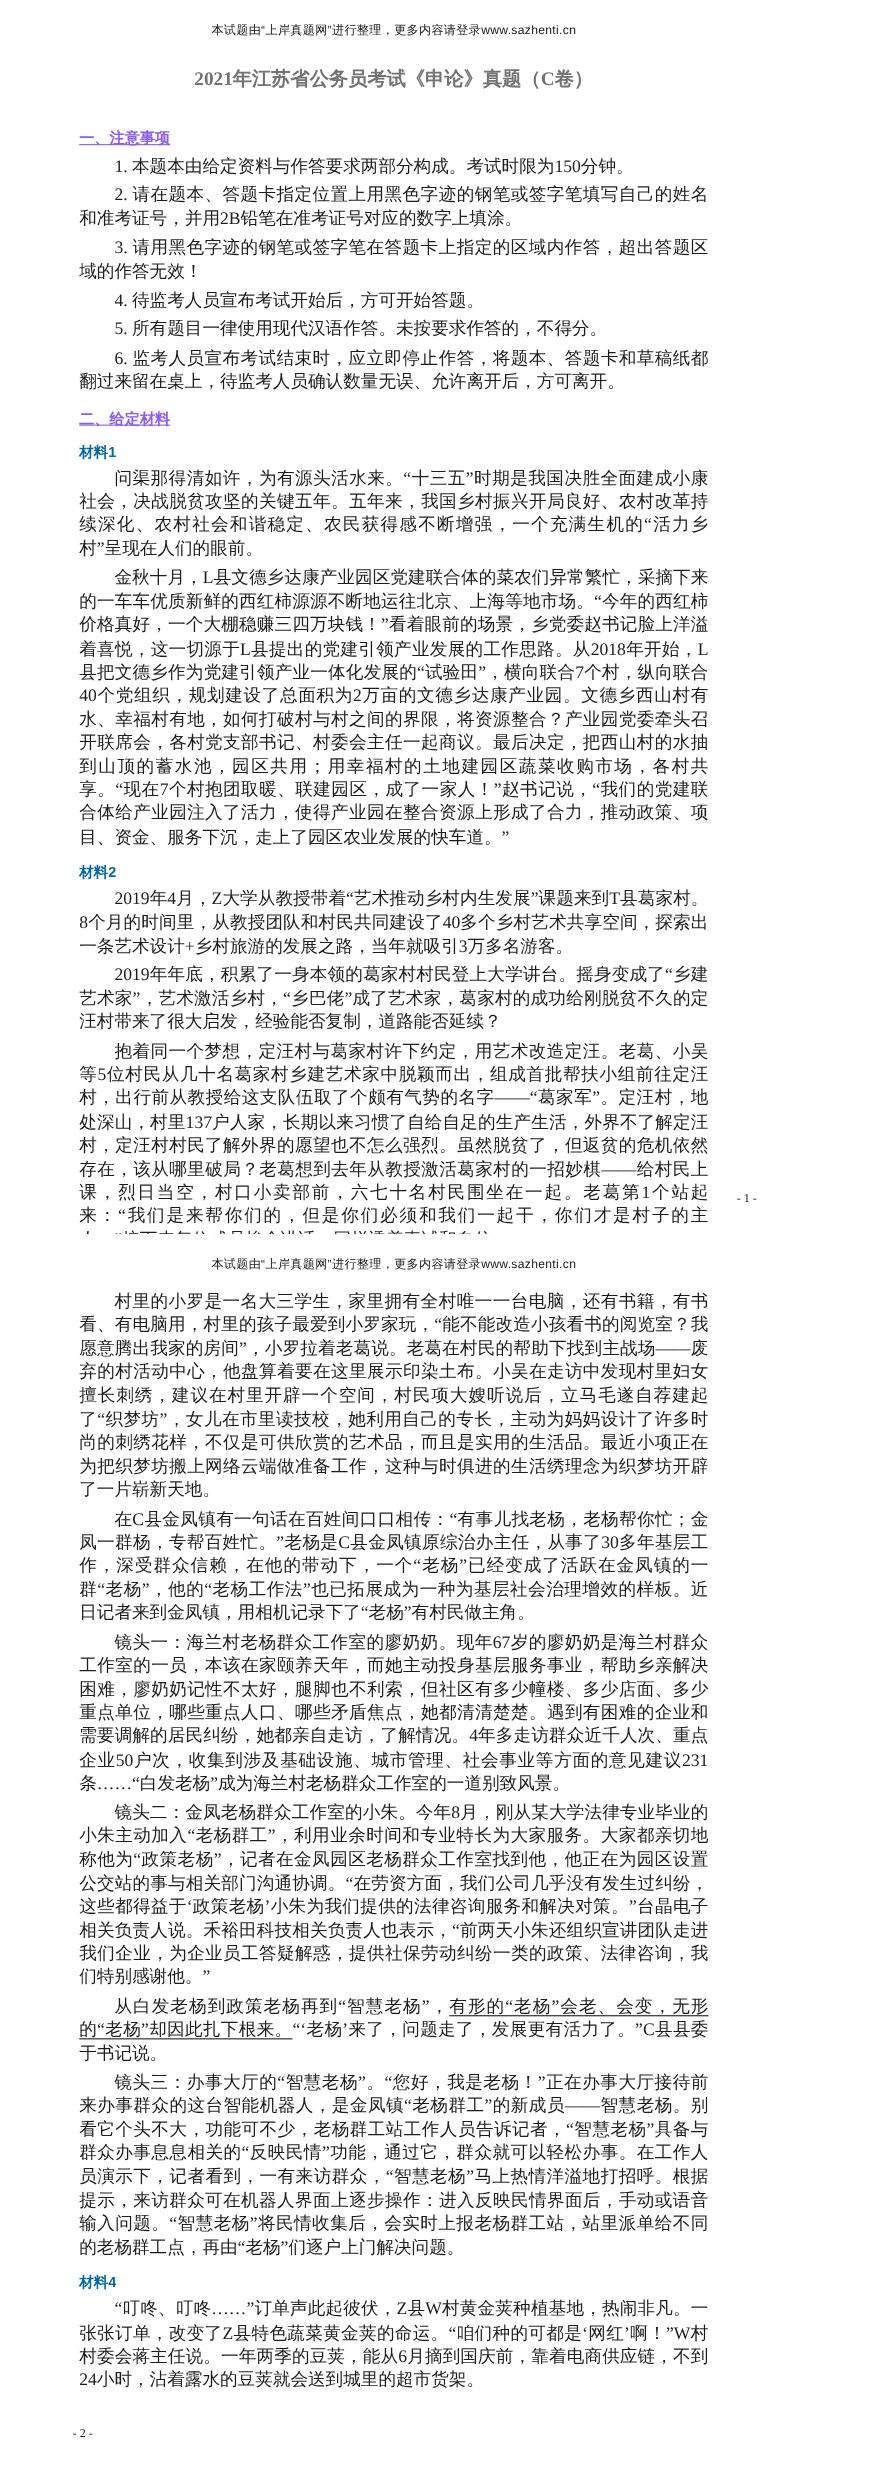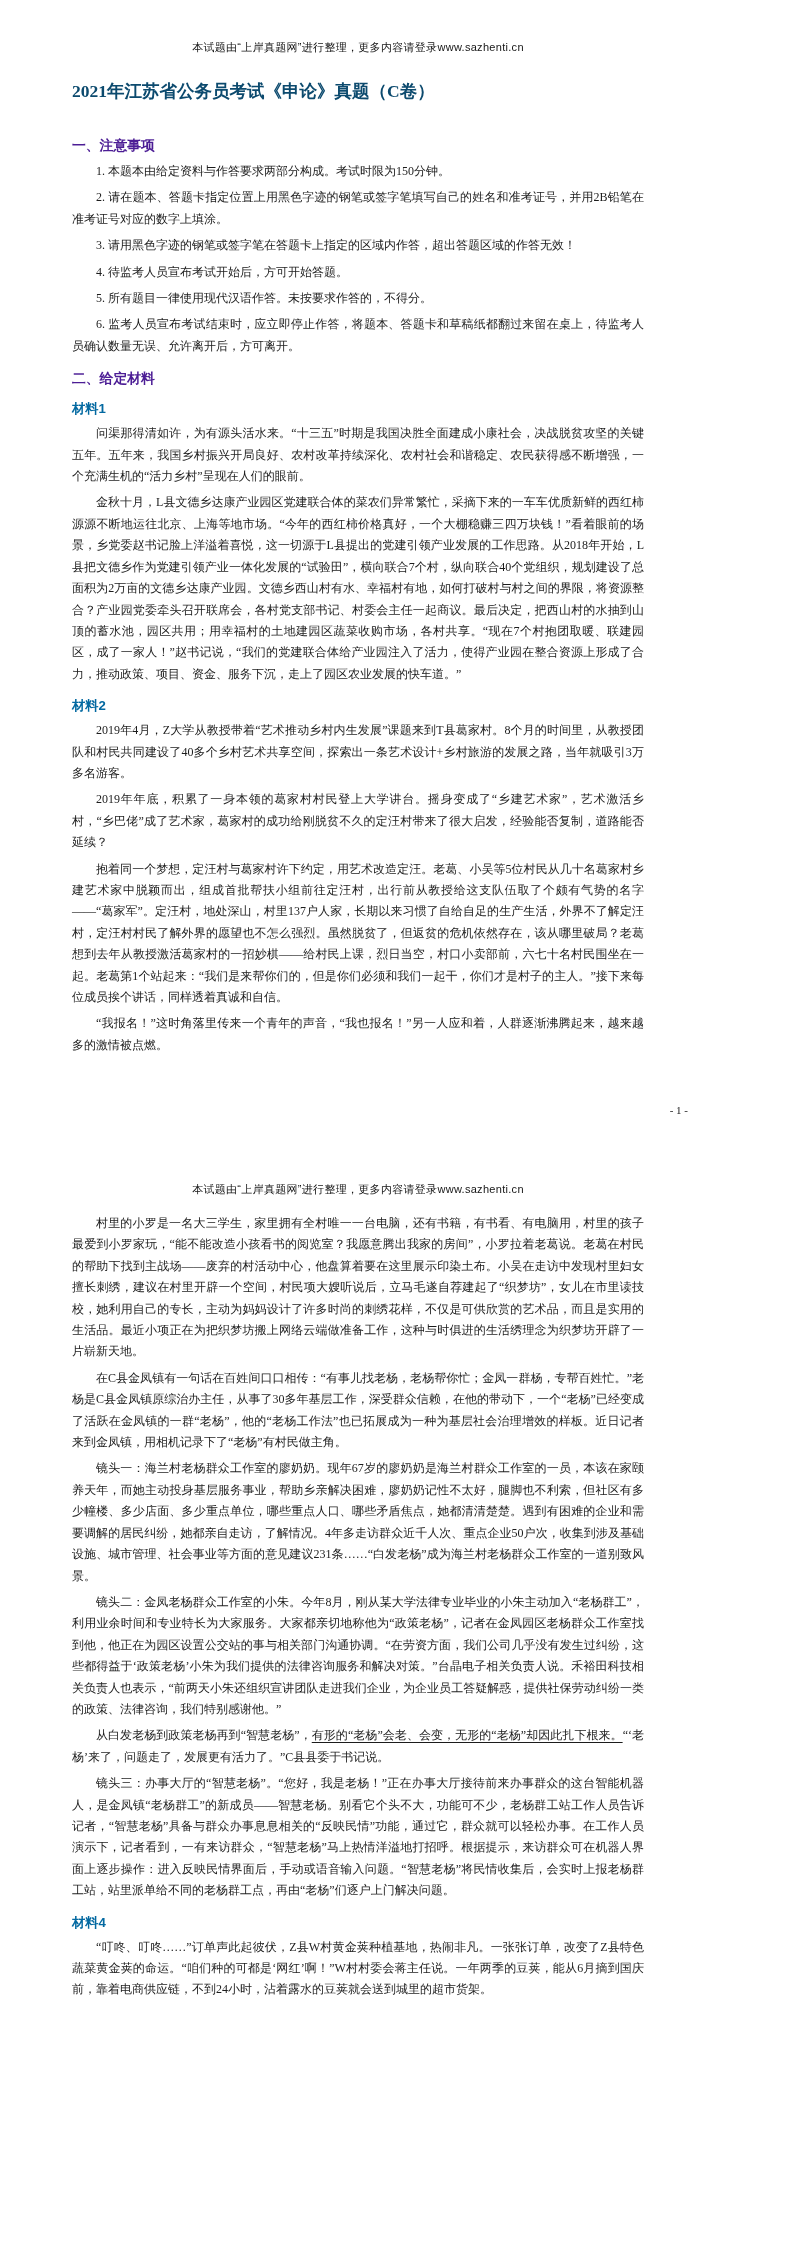--- a/index.html
+++ b/index.html
@@ -16,60 +16,60 @@
     width: 794px;
   }
   .page {
     position: relative;
     width: 714px;
     height: 1122px;
     box-sizing: border-box;
     background: #ffffff;
     padding: 14px 70px 0 72px;
     overflow: hidden;
-    margin-top: 20px;
   }
   .notice {
     text-align: center;
     font-family: "Liberation Sans", sans-serif;
     font-size: 11px;
     color: #151515;
     margin: 6px 0 0 0;
     letter-spacing: 0.3px;
   }
   .title {
-    text-align: left;
+    text-align: center;
     font-family: "Liberation Serif", serif;
     font-size: 17.5px;
     font-weight: bold;
-    color: #0c4a6e;
+    color: #737373;
     margin: 24px 0 0 0;
   }
   .blocks {
     margin-top: 34px;
   }
   .blocks.no-title {
     margin-top: 16px;
   }
   h2.sec-h {
     font-family: "Liberation Sans", sans-serif;
     font-size: 13.8px;
     font-weight: bold;
-    color: #4c1d95;
+    color: #8b5cf6;
     margin: 13px 0 6px 0;
+    text-decoration: underline;
   }
   h3.mat-h {
     font-family: "Liberation Sans", sans-serif;
     font-size: 13.2px;
     font-weight: bold;
     color: #0369a1;
     margin: 12px 0 5px 0;
   }
   p.para {
-    font-size: 12px;
+    font-size: 16px;
     line-height: 21.4px;
     margin: 5px 0;
     text-indent: 2em;
     text-align: justify;
     color: #1c1c1c;
   }
   .u {
     text-decoration: underline;
     text-underline-offset: 3px;
   }

